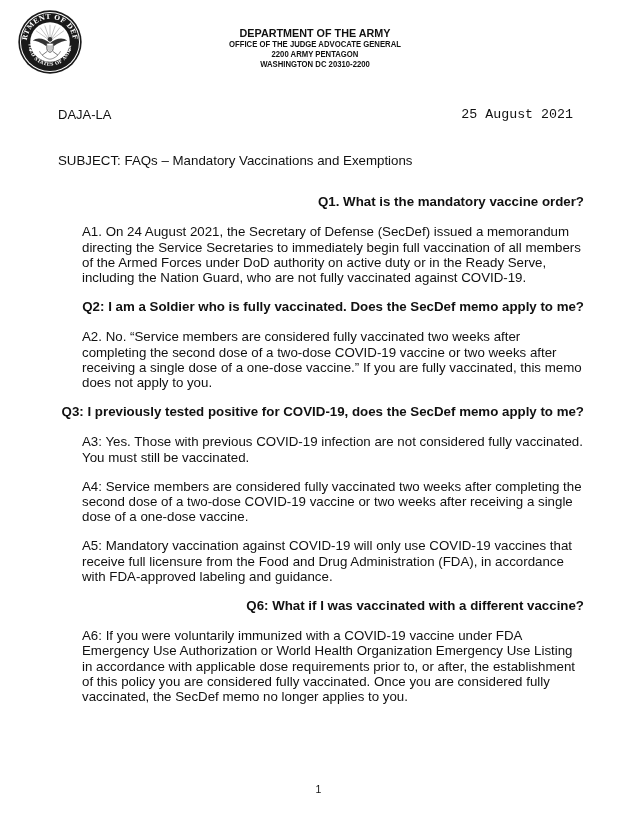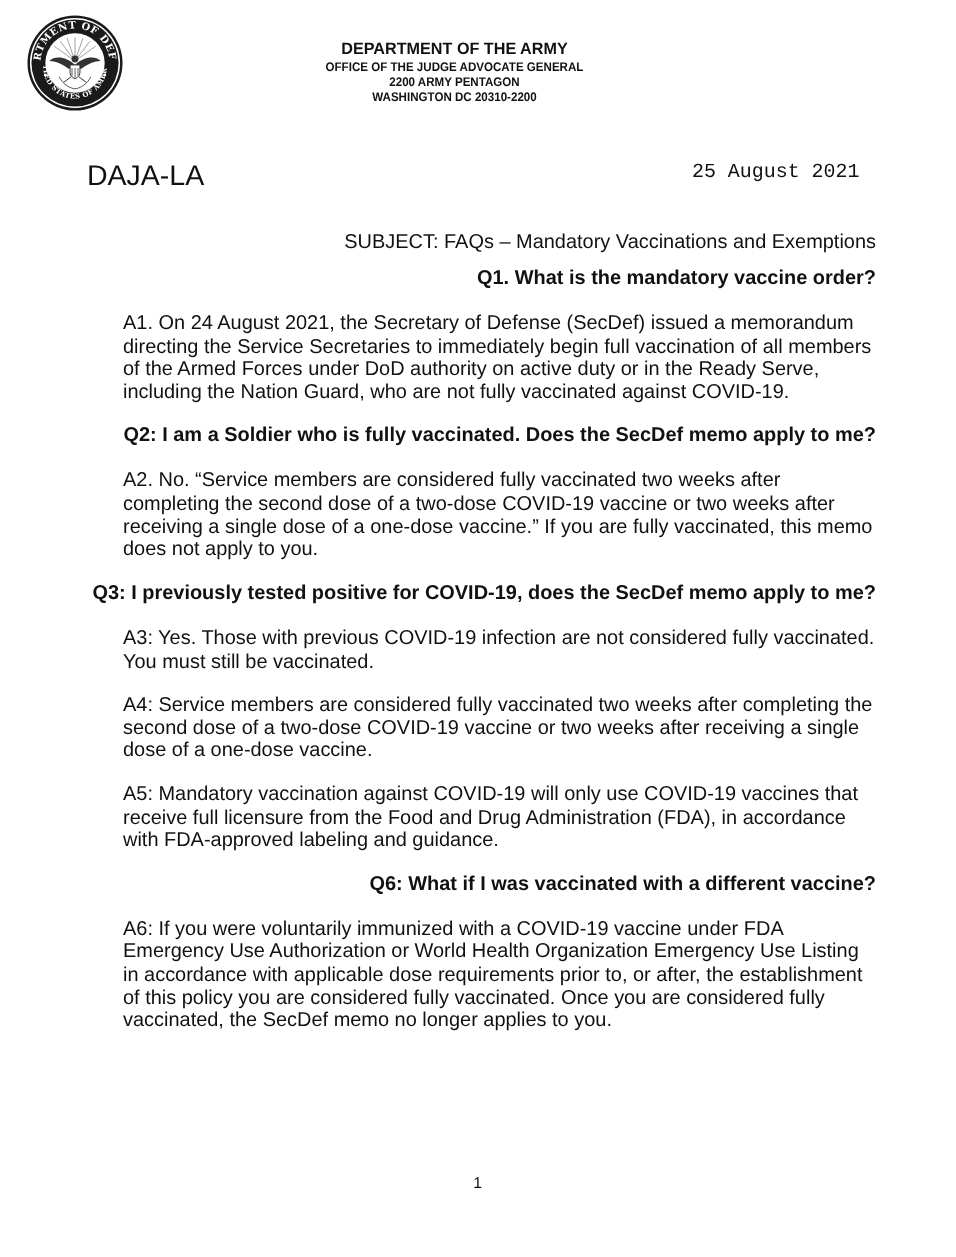--- a/index.html
+++ b/index.html
@@ -22,21 +22,21 @@
     }
     
     .seal {
       position: absolute;
       left: 17px; top: 9px;
       width: 66px; height: 66px;
     }
     
     .letterhead {
       position: absolute;
-      left: 143px; top: 27px;
+      left: 155px; top: 27px;
       width: 320px;
       text-align: center;
       line-height: 10px;
     }
     .lh-title {
       font-family: "Liberation Sans", sans-serif;
       font-weight: bold;
       font-size: 11px;
       letter-spacing: 0px;
       line-height: 12px;
@@ -45,38 +45,37 @@
     .lh-line {
       font-weight: bold;
       font-size: 8.3px;
       line-height: 10px;
       transform: scaleX(0.93);
     }
     
     .office-symbol {
       position: absolute;
       left: 58px; top: 107px;
-      font-size: 19px;
+      font-size: 13px;
     }
     .date {
       position: absolute;
       right: 64px; top: 107px;
       font-size: 13.3px;
       font-family: Liberation Mono, monospace;
     }
     .content {
       position: absolute;
       left: 58px; top: 153px;
       width: 526px;
       font-size: 13.3px;
       line-height: 15.2px;
     }
     .subject {
-      margin-bottom: 9px;
-      text-align: right;
+      margin-bottom: 26px;
     }
     .q {
       font-weight: bold;
       margin-bottom: 15px;
       text-align: right;
     }
     .a {
       margin-bottom: 14px;
       margin-left: 24px;
     }

